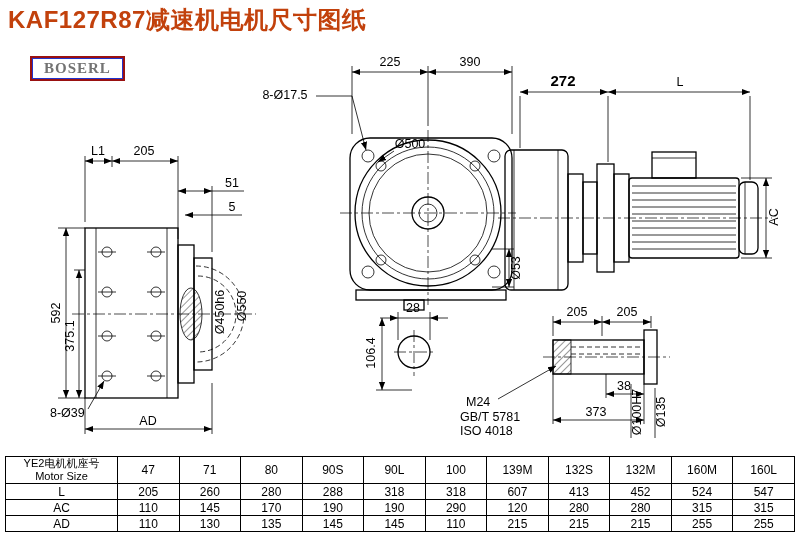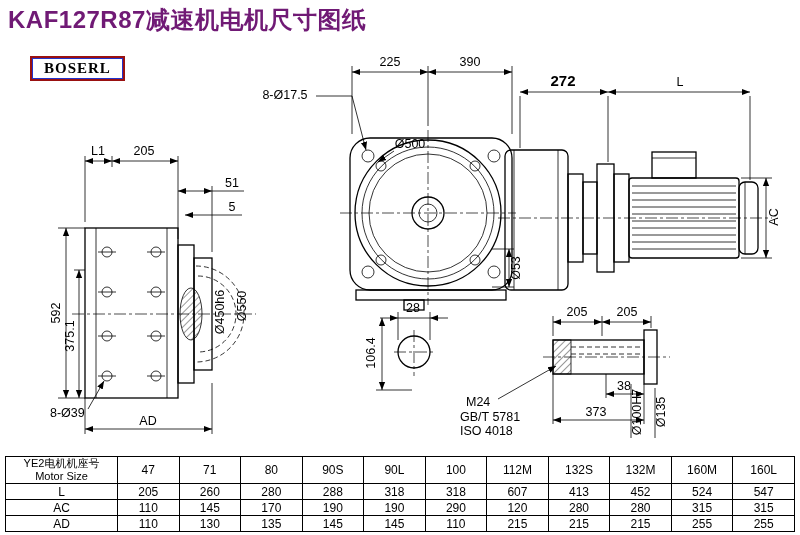--- a/index.html
+++ b/index.html
@@ -1,19 +1,19 @@
 <!DOCTYPE html>
 <html><head>
 <meta charset="utf-8">
 <style>
   * { margin:0; padding:0; box-sizing:border-box; }
   html,body { width:800px; height:535px; background:#fff; font-family:"Liberation Sans",sans-serif; }
   #stage { position:relative; width:800px; height:535px; background:#fff; overflow:hidden; }
-  .title { position:absolute; left:8px; top:4px; font-size:24px; font-weight:bold; color:#701a75; letter-spacing:.5px; }
-  .logo { position:absolute; left:30px; top:56px; border:2px solid #991111; box-shadow:inset 0 0 0 1px #2233cc; color:#000000;
+  .title { position:absolute; left:8px; top:4px; font-size:24px; font-weight:bold; color:#c2410c; letter-spacing:.5px; }
+  .logo { position:absolute; left:30px; top:56px; border:2px solid #991111; box-shadow:inset 0 0 0 1px #2233cc; color:#737373;
           font-family:"Liberation Serif",serif; font-weight:bold; font-size:15px; padding:2px 12px; letter-spacing:1px; background:#fff; }
   svg.drawing { position:absolute; left:0; top:0; }
   .ol { fill:none; stroke:#000; stroke-width:1.3; }
   .tl { fill:none; stroke:#000; stroke-width:0.8; }
   .dm { fill:none; stroke:#000; stroke-width:0.8; }
   .cl { fill:none; stroke:#000; stroke-width:0.7; stroke-dasharray:12 3 3 3; }
   .dash { stroke-dasharray:5 3; }
   .t { font-family:"Liberation Sans",sans-serif; font-size:12.5px; fill:#000; }
   .tb { font-size:15px; font-weight:bold; }
   table.sizes { position:absolute; left:5px; top:456px; width:790px; border-collapse:collapse; table-layout:fixed; font-size:12px; background:#fff; }
@@ -232,21 +232,21 @@
       <td class="rowhead mshead">
         <div>YE2电机机座号</div>
         <div>Motor Size</div>
       </td>
       <td>47</td>
       <td>71</td>
       <td>80</td>
       <td>90S</td>
       <td>90L</td>
       <td>100</td>
-      <td>112M</td>
+      <td>139M</td>
       <td>132S</td>
       <td>132M</td>
       <td>160M</td>
       <td>160L</td>
     </tr>
     <tr>
       <td class="rowhead">L</td>
       <td>205</td>
       <td>260</td>
       <td>280</td>

